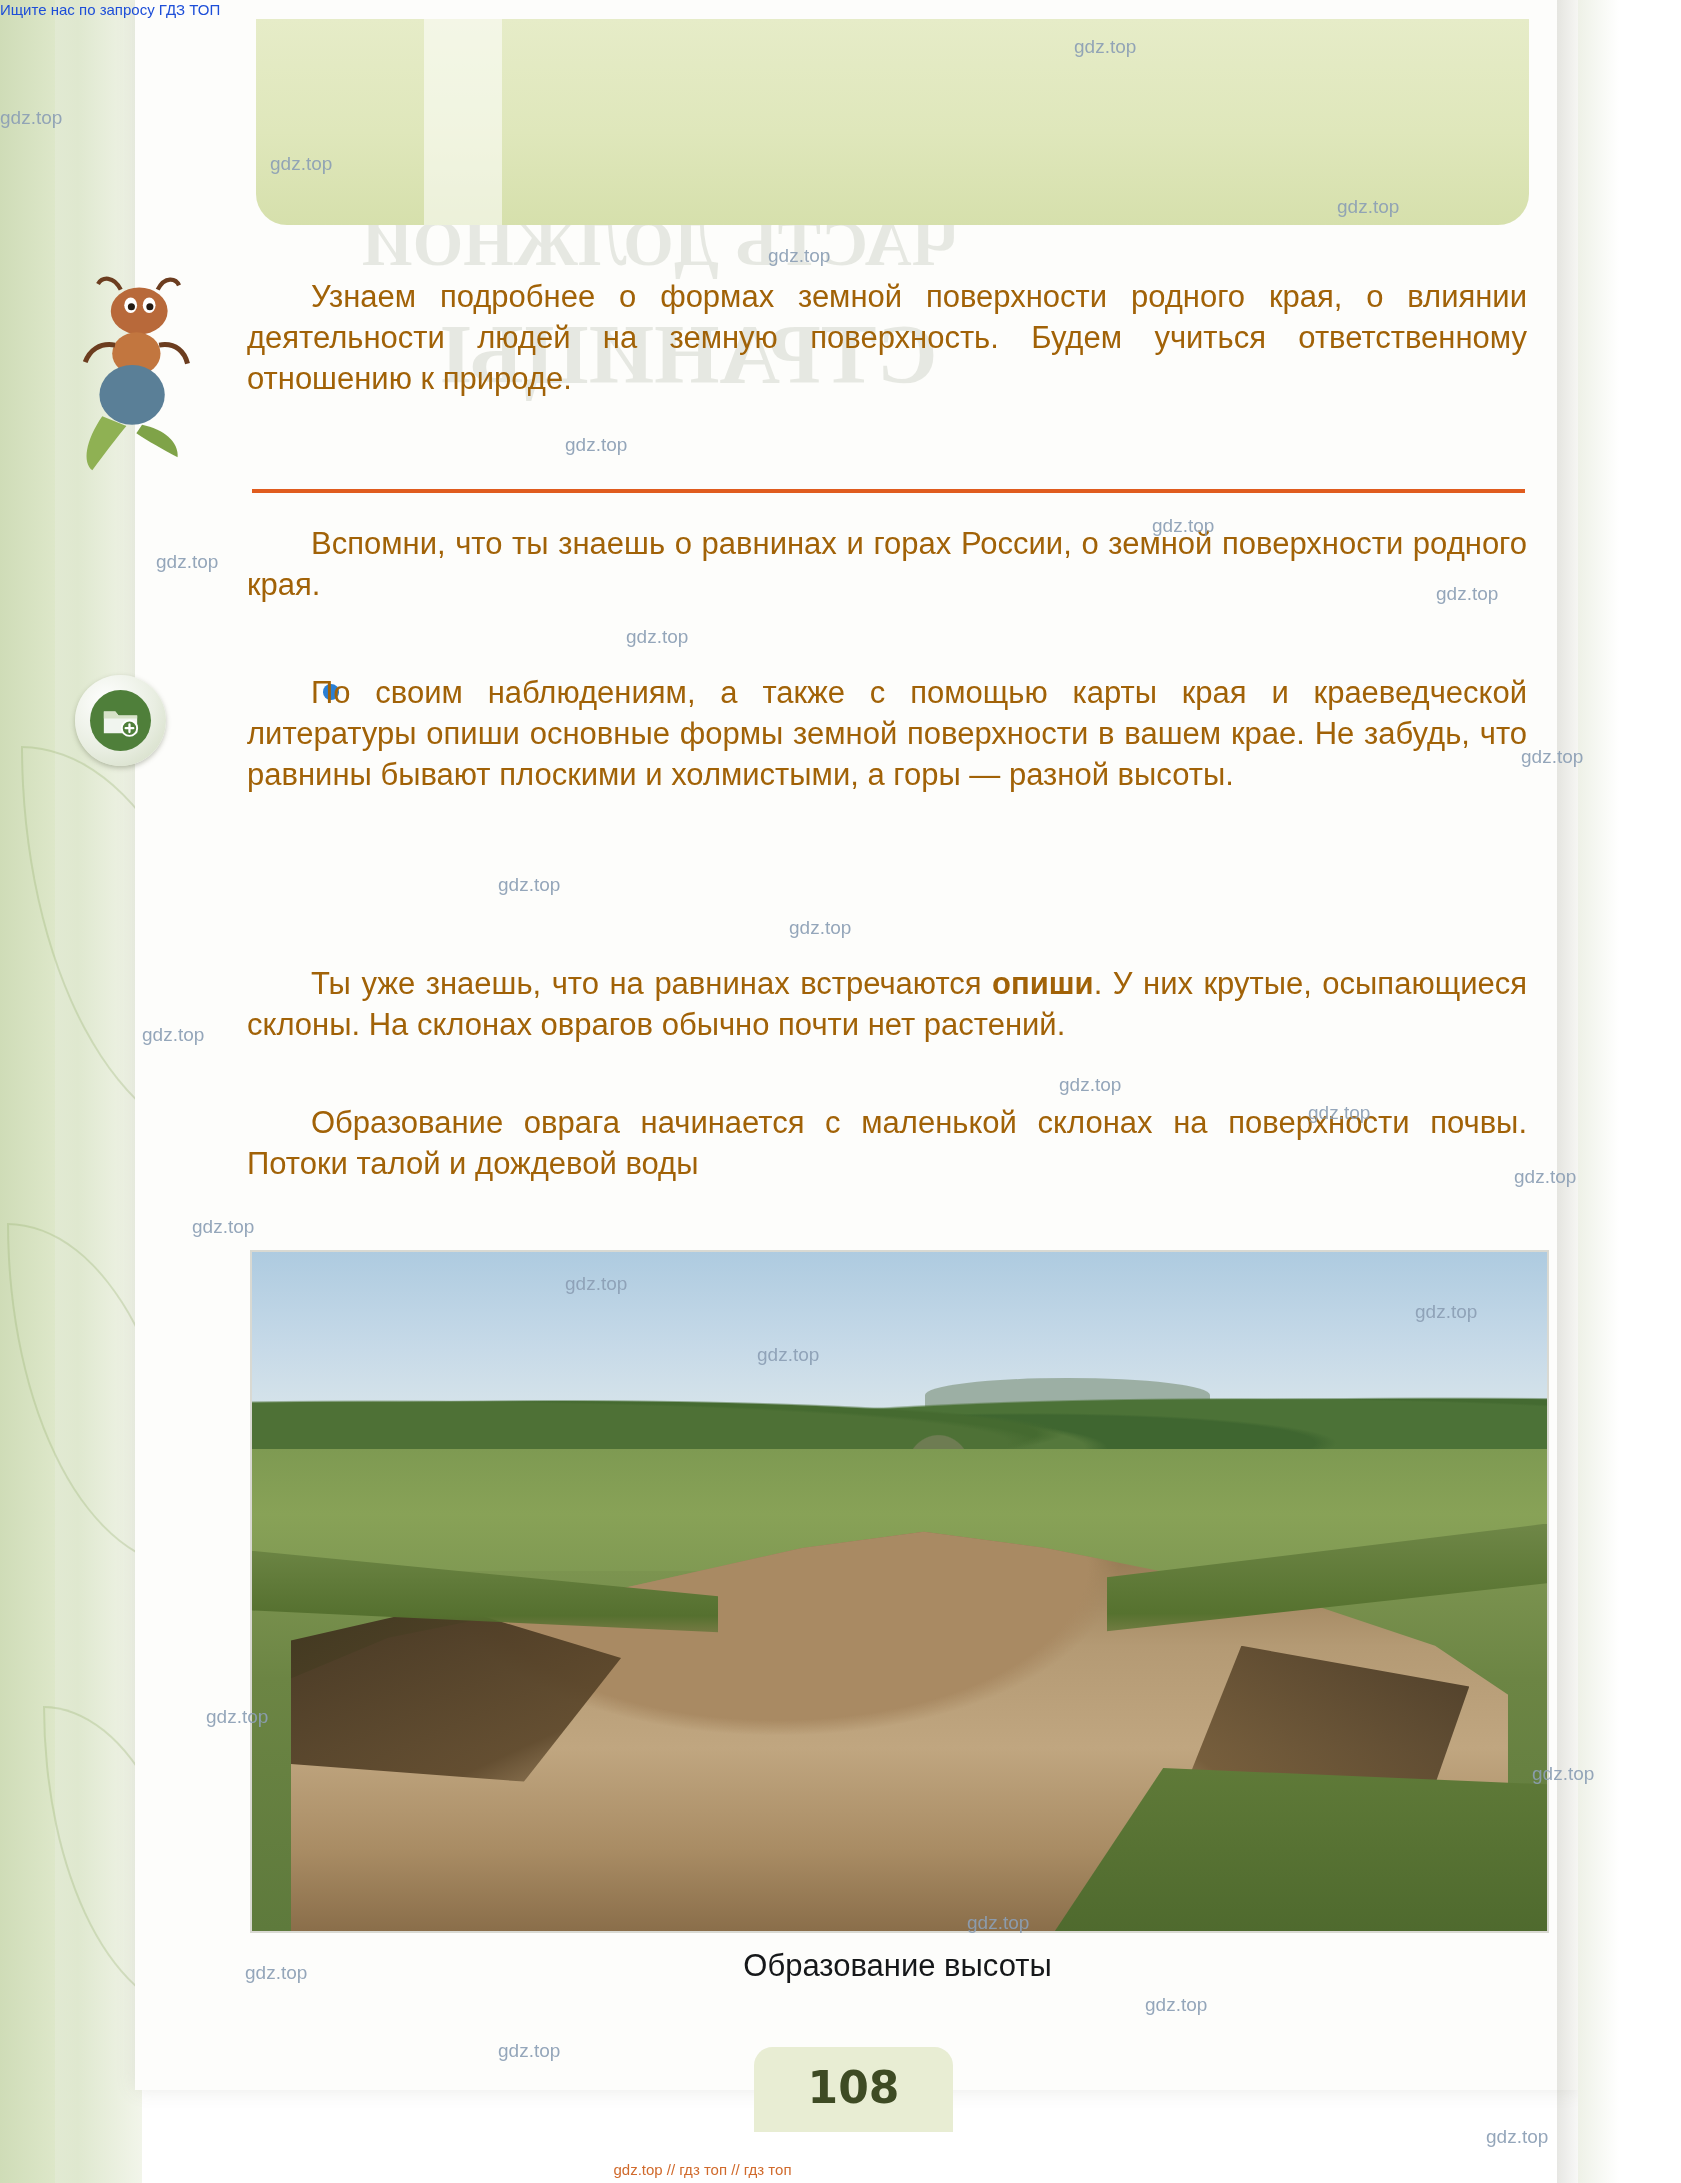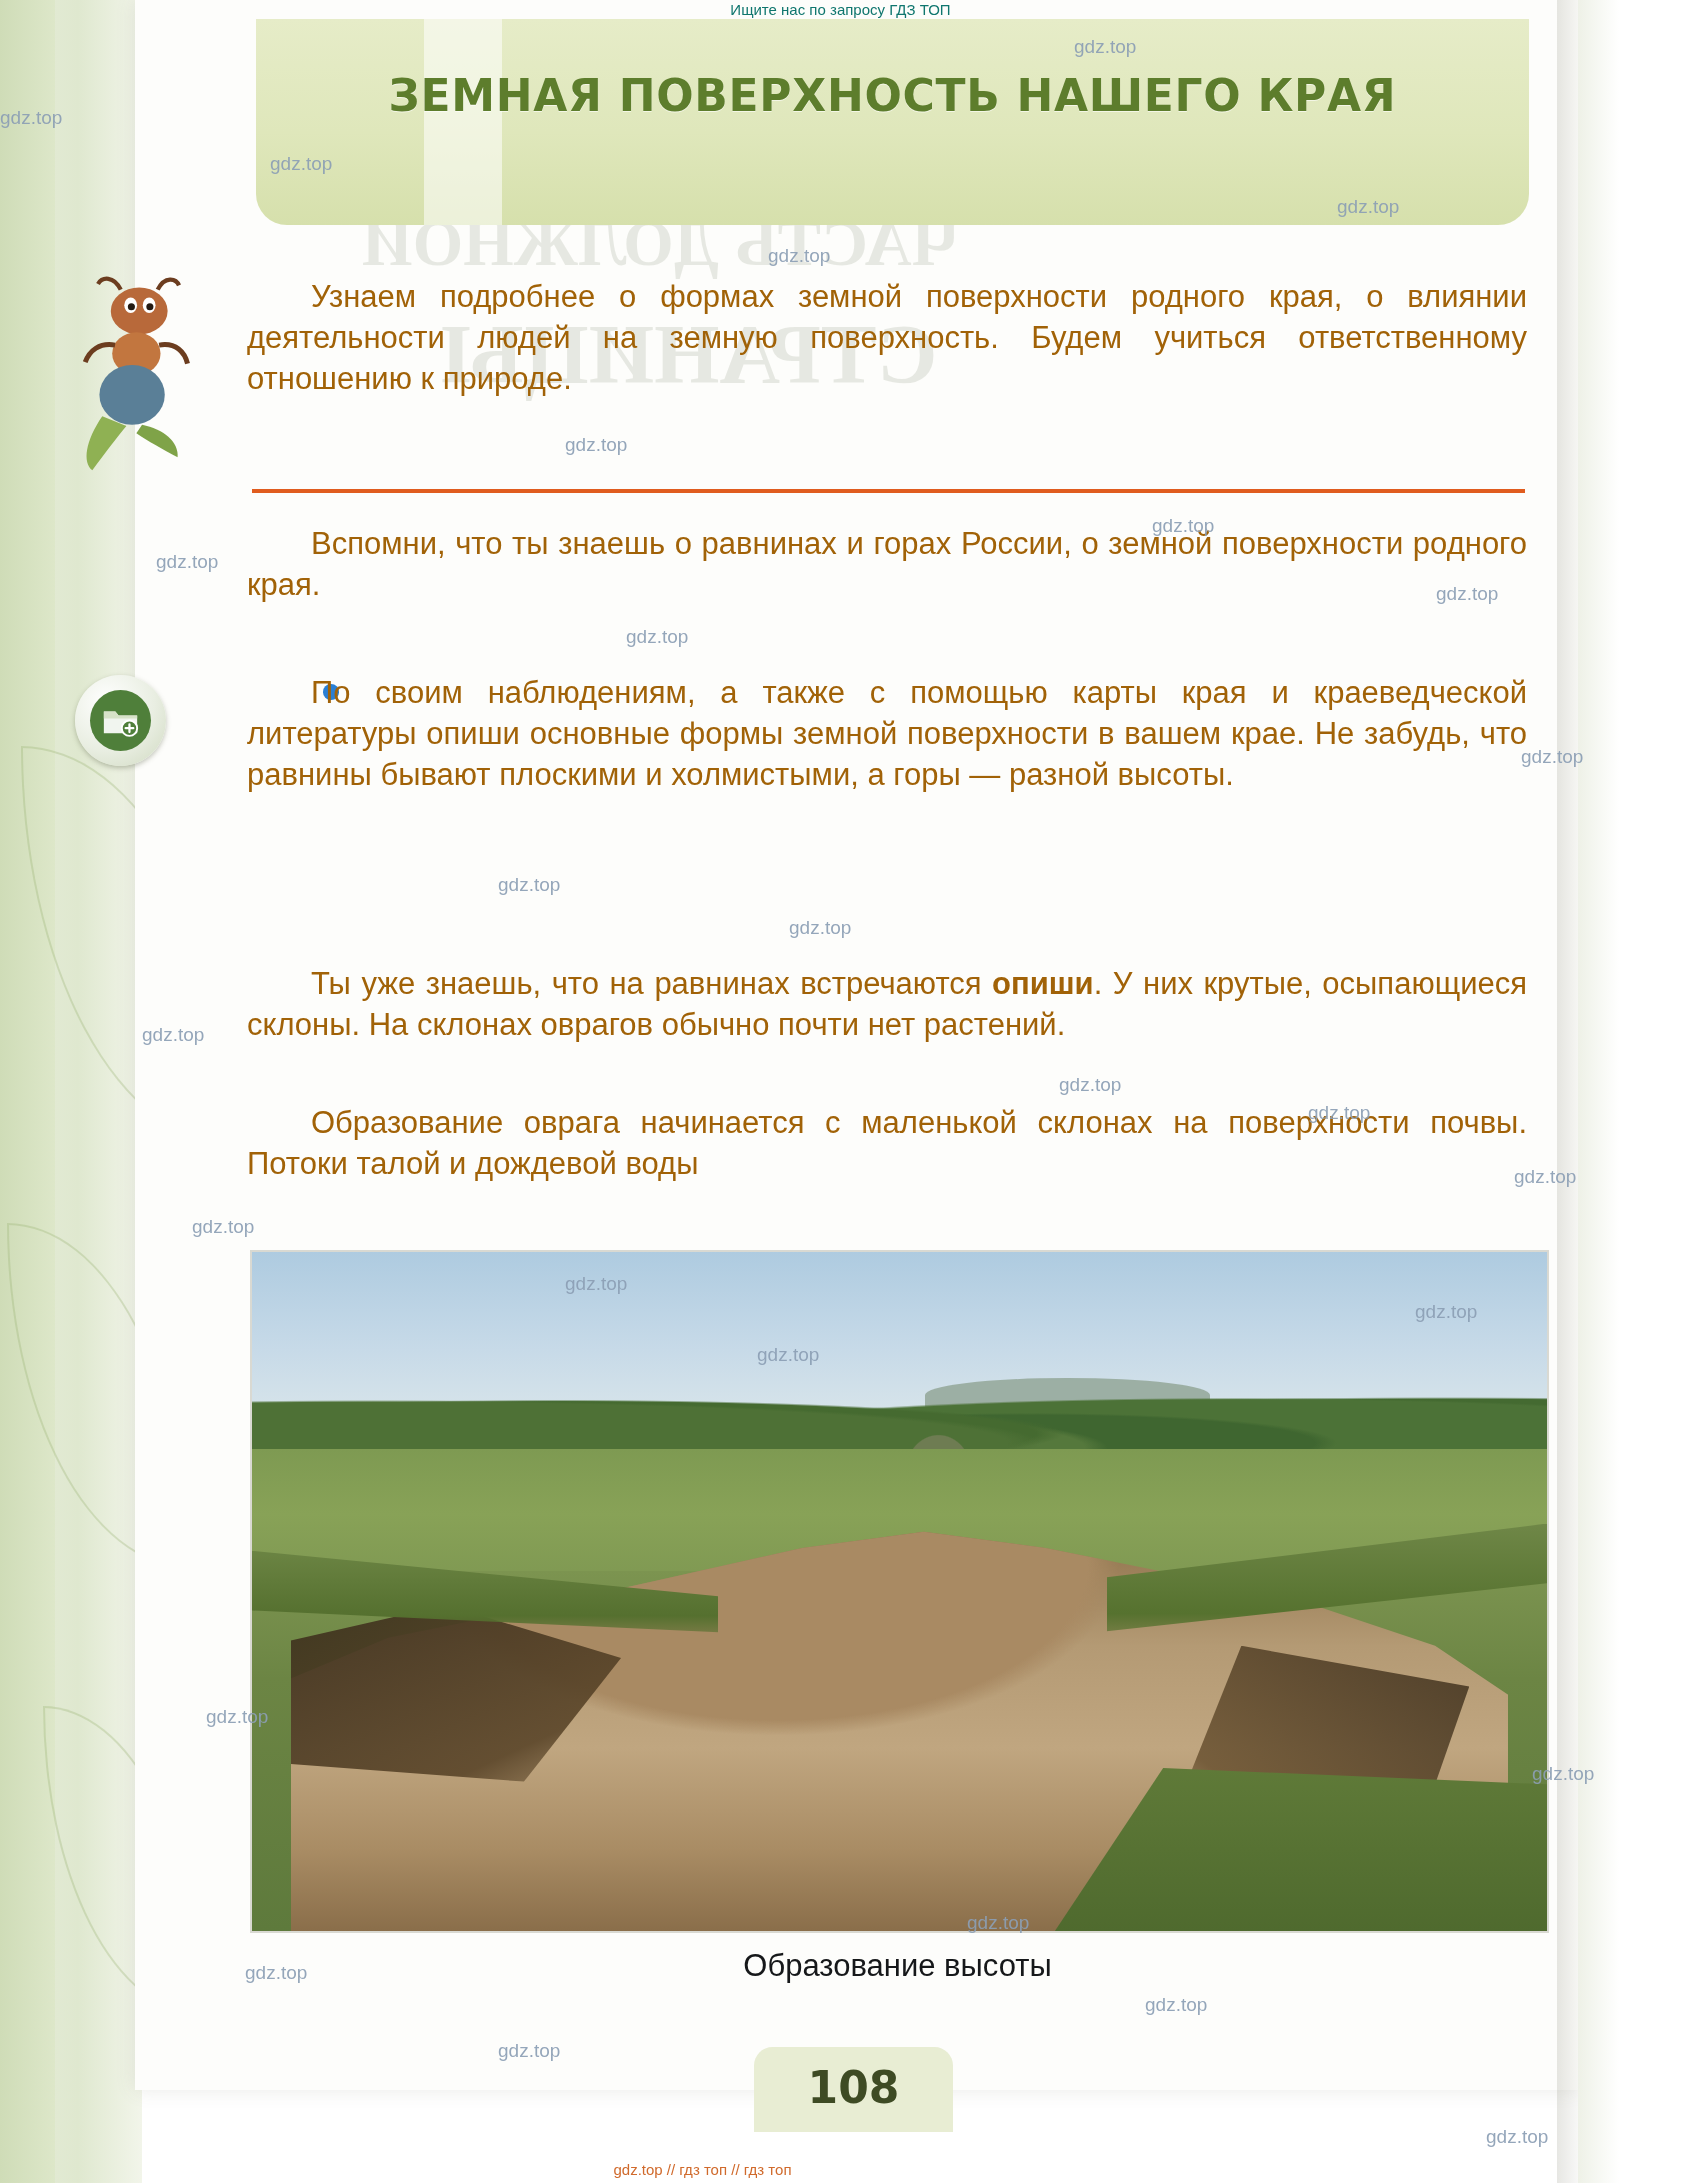--- a/index.html
+++ b/index.html
@@ -274,22 +274,22 @@
     color: #8c9fb5;
     font-size: 19px;
     font-family: "Liberation Sans", sans-serif;
     opacity: .92;
     white-space: nowrap;
     pointer-events: none;
   }
   .wm-top {
     position: absolute;
     left: 0; top: 1.4px; width: 1681px;
-    text-align: center;
-    color: #0f766e;
+    text-align: left;
+    color: #1d4ed8;
     font-size: 15px;
   }
   .wm-bottom {
     position: absolute;
     left: 0; top: 2161px; width: 1405px;
     text-align: center;
     color: #d06a2c;
     font-size: 15px;
   }
 </style>
@@ -312,21 +312,20 @@
   </div>
 </div>
 
 <div class="spine-shadow"></div>
 <div class="page-right-edge"></div>
 
 <div class="title-band">
   <div class="title-band-inner">
     <div class="title-white-strip"></div>
   </div>
-  <div class="title-text">Земная поверхность нашего края</div>
 </div>
 
 <div class="ant">
   <svg viewBox="0 0 190 280" width="135" height="199">
     <ellipse cx="96" cy="52" rx="40" ry="33" fill="#b8693a"></ellipse>
     <ellipse cx="84" cy="44" rx="9" ry="11" fill="#fff"></ellipse>
     <ellipse cx="110" cy="44" rx="9" ry="11" fill="#fff"></ellipse>
     <circle cx="85" cy="46" r="5" fill="#231a13"></circle>
     <circle cx="111" cy="46" r="5" fill="#231a13"></circle>
     <path d="M70 22 C60 2 44 4 38 14" stroke="#6c3d1f" stroke-width="6" fill="none"></path>

